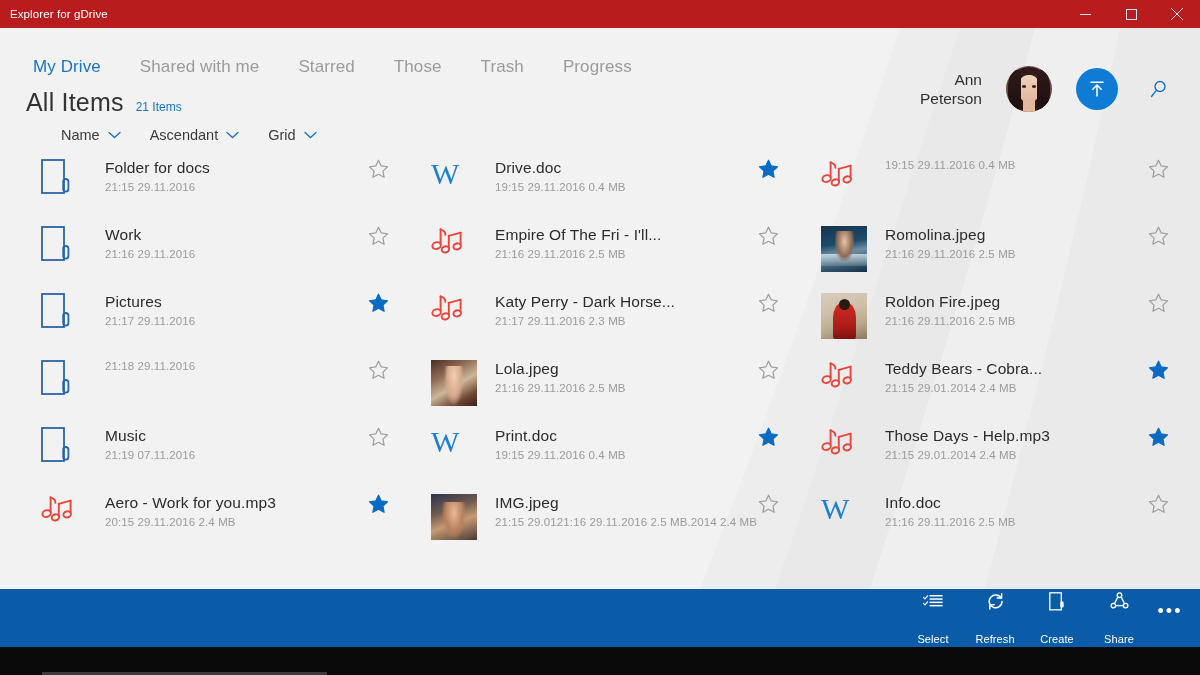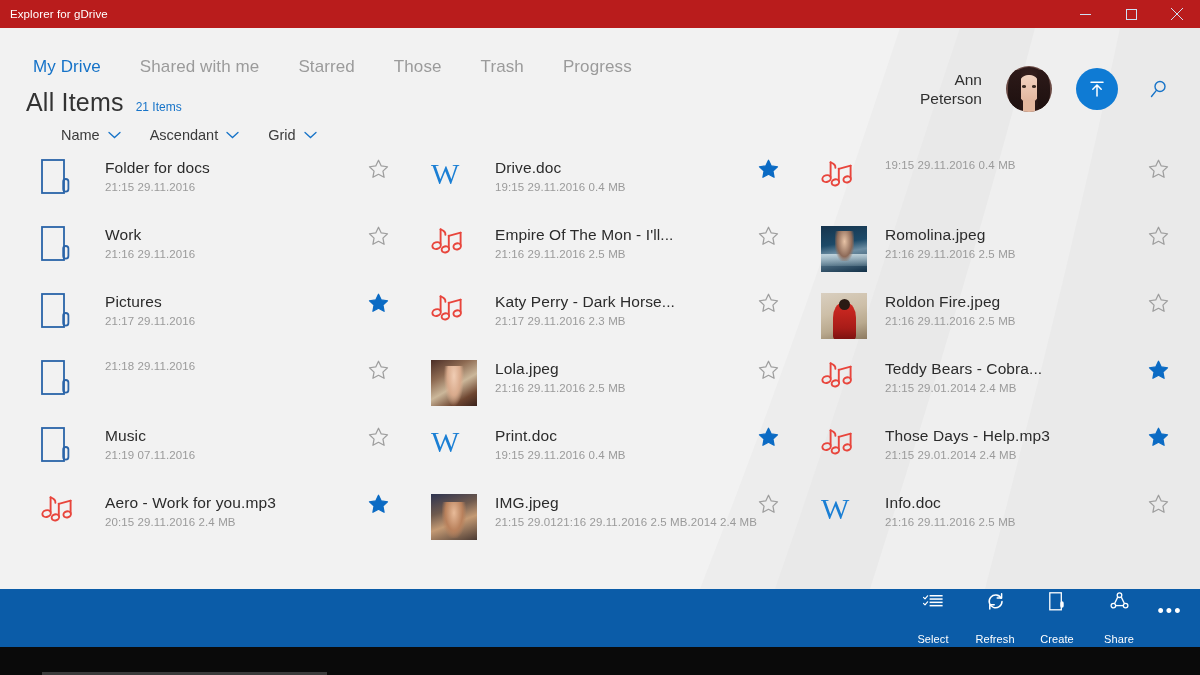--- a/index.html
+++ b/index.html
@@ -462,21 +462,21 @@
                 <ellipse cx="5.6" cy="19.6" rx="4.3" ry="3.3" transform="rotate(-17 5.6 19.6)" fill="none" stroke="#e8453c" stroke-width="1.9"></ellipse>
                 <path d="M9.6 3.4C13 4.6 14.6 6.2 14.4 8.8" fill="none" stroke="#e8453c" stroke-width="1.9" stroke-linecap="round"></path>
                 <path d="M17.8 9.6v12.2" stroke="#e8453c" stroke-width="1.9" stroke-linecap="round" fill="none"></path>
                 <path d="M29.6 6.6v12.2" stroke="#e8453c" stroke-width="1.9" stroke-linecap="round" fill="none"></path>
                 <path d="M17.8 9.8l11.8-3.2" stroke="#e8453c" stroke-width="1.9" stroke-linecap="round" fill="none"></path>
                 <ellipse cx="14.4" cy="23.4" rx="3.8" ry="3" transform="rotate(-17 14.4 23.4)" fill="none" stroke="#e8453c" stroke-width="1.9"></ellipse>
                 <ellipse cx="26.2" cy="20.4" rx="3.8" ry="3" transform="rotate(-17 26.2 20.4)" fill="none" stroke="#e8453c" stroke-width="1.9"></ellipse>
               </svg>
             </div>
             <div class="meta">
-              <div class="fname">Empire Of The Mon - I'll...</div>
+              <div class="fname">Empire Of The Fri - I'll...</div>
               <div class="fsub">21:16  29.11.2016 2.5 MB</div>
             </div>
             <div class="star-cell">
               <svg class="star off" width="21" height="20" viewBox="0 0 21 20">
                 <path d="M10.5 1.2l2.75 5.7 6.25.85-4.55 4.35 1.15 6.2-5.6-3-5.6 3 1.15-6.2L1.5 7.75l6.25-.85z" fill="none" stroke="currentColor" stroke-width="1.25" stroke-linejoin="round"></path>
               </svg>
             </div>
           </div>
           <div class="row">
             <div class="icon-cell">

